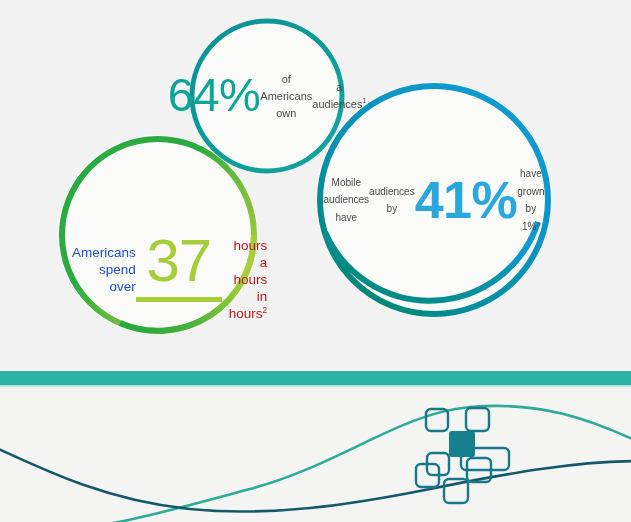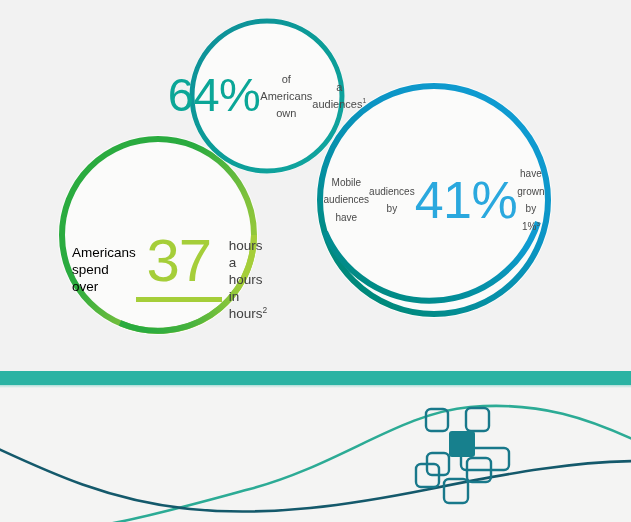--- a/index.html
+++ b/index.html
@@ -93,23 +93,23 @@
     z-index: 2;
   }
   #circle-apps .circle-content {
     padding: 0 14px;
     justify-content: flex-start;
     padding-top: 68px;
   }
   #circle-apps .lead-line {
     font-size: 13.5px;
     line-height: 17px;
-    color: #000000;
+    color: #1d4ed8;
     width: 100%;
-    text-align: left;
+    text-align: right;
   }
   .apps-row {
     display: flex;
     flex-direction: row;
     align-items: flex-start;
     justify-content: center;
     width: 100%;
     margin-top: 16px;
   }
   .apps-number-wrap {
@@ -126,22 +126,22 @@
   }
   .apps-underline {
     width: 86px;
     height: 5px;
     background: #a5ce39;
     margin-top: 7px;
   }
   .apps-side-text {
     font-size: 13.5px;
     line-height: 17px;
-    color: #404040;
-    text-align: left;
+    color: #b91c1c;
+    text-align: right;
     margin-left: 7px;
     margin-top: 5px;
   }
 
   
   #circle-mobile {
     left: 316px;
     top: 82px;
     width: 236px;
     height: 236px;
@@ -153,21 +153,21 @@
   #circle-mobile .lead-line,
   #circle-mobile .tail-line {
     font-size: 10px;
     line-height: 17.5px;
     color: #4a4a4a;
   }
   #circle-mobile .big-number {
     font-size: 52px;
     line-height: 54px;
     color: #2aa8de;
-    font-weight: 400;
+    font-weight: 700;
     letter-spacing: -0.5px;
     margin: 2px 0 3px 0;
   }
 
   sup {
     font-size: 0.62em;
     vertical-align: super;
     line-height: 0;
   }
 

